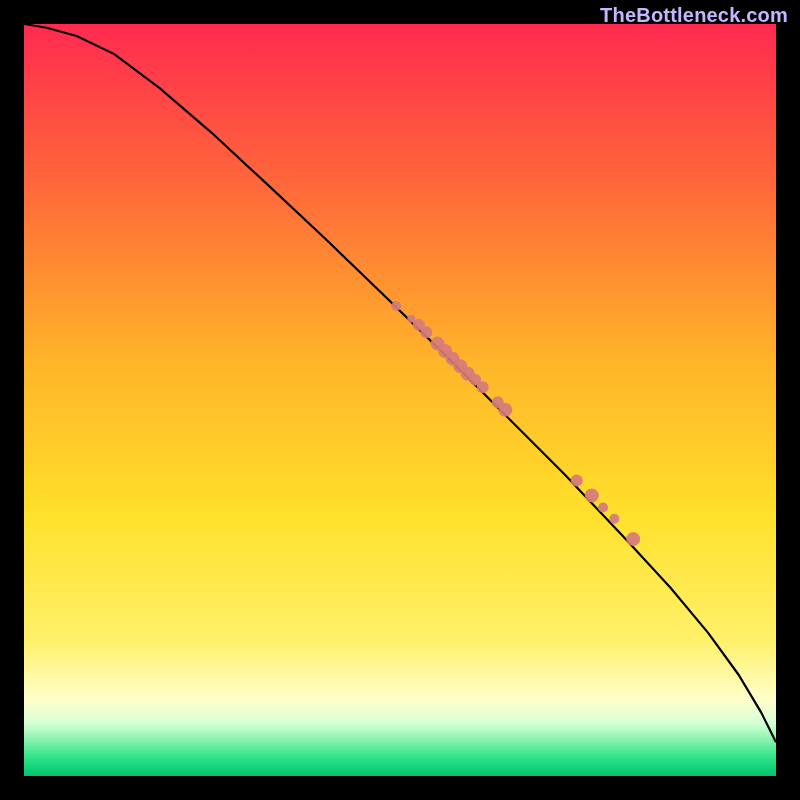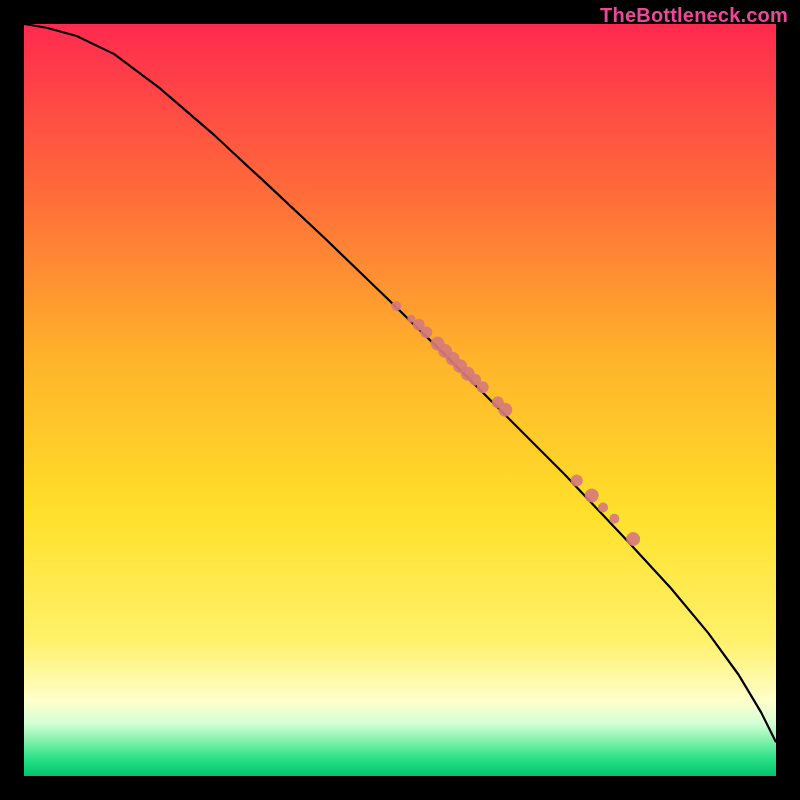--- a/index.html
+++ b/index.html
@@ -2,21 +2,21 @@
 <html><head>
 <meta charset="utf-8">
 <style>
   * { margin: 0; padding: 0; box-sizing: border-box; }
   html, body { width: 800px; height: 800px; background: #000; overflow: hidden; }
   .wrap { position: relative; width: 800px; height: 800px; background: #000; }
   .watermark {
     position: absolute;
     top: 4px;
     right: 12px;
-    color: #ec4899;
+    color: #c4b5fd;
     font-family: Arial, Helvetica, sans-serif;
     font-size: 20px;
     font-weight: 600;
     letter-spacing: 0.2px;
   }
   .plot {
     position: absolute;
     left: 24px;
     top: 24px;
     width: 752px;

